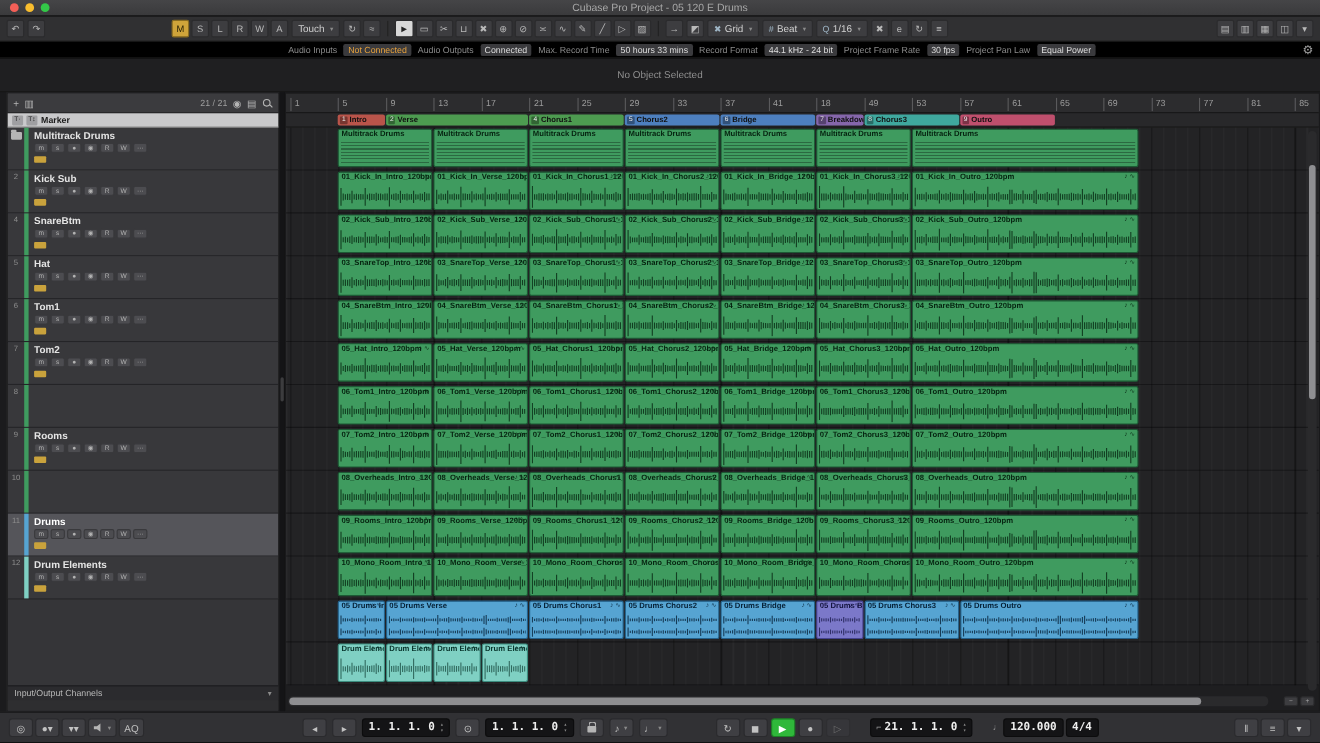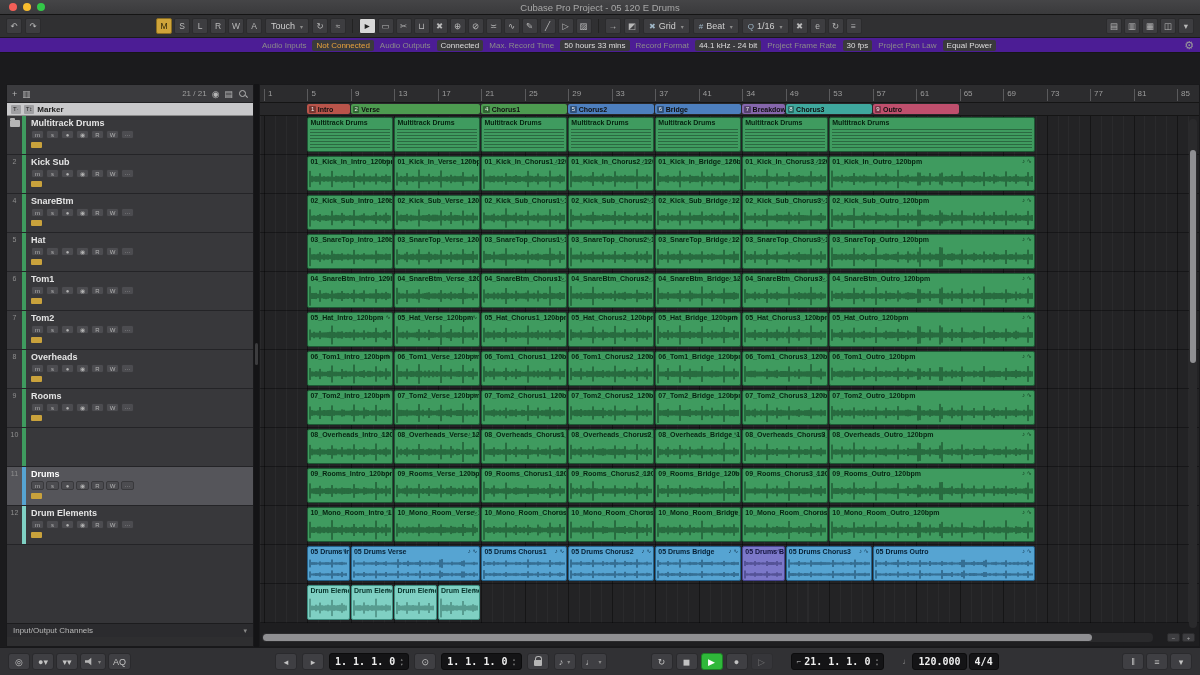--- a/index.html
+++ b/index.html
@@ -18,21 +18,21 @@
 .tbtn.amber{background:#cfa43a;border-color:#8a6d20;color:#2b2305}
 .tbtn.sel{background:#d8d8d8;color:#222}
 .caret{font-size:6px;color:#8b8b8b;margin-left:2px}
 .drop{display:inline-flex;align-items:center;height:16px;background:#3d3d40;border:1px solid #2b2b2d;border-radius:2px;padding:0 5px;font-size:9px;color:#cfcfcf;gap:3px}
 .drop .dicon{font-size:8px;color:#9fb6c6}
 .vsep{width:1px;height:14px;background:#222;margin:0 3px}
 .grp{display:inline-flex;align-items:center;gap:2px}
 #automation-buttons{margin-left:112px}
 .sp{flex:1}
 
-.statusbar{height:15px;background:#4c1d95;display:flex;align-items:center;font-size:8px;padding-left:262px;gap:6px;border-bottom:1px solid #161616;position:relative}
+.statusbar{height:15px;background:#000000;display:flex;align-items:center;font-size:8px;padding-left:262px;gap:6px;border-bottom:1px solid #161616;position:relative}
 .s-label{color:#8b8b8b;white-space:nowrap}
 .s-value{color:#dedede;background:#3a3a3d;border-radius:2px;padding:1px 4px;white-space:nowrap}
 .s-value.alert{color:#e8a23c}
 .gear{position:absolute;right:6px;top:1px;font-size:11px;color:#9a9a9a}
 
 .infoline{height:31px;display:flex;align-items:center;justify-content:center;font-size:9px;color:#8f8f8f;background:#1f1f21;border-bottom:1px solid #141414}
 
 .main{position:absolute;top:84px;left:0;right:0;bottom:28px;display:flex;padding-left:6px;background:#1b1b1d}
 .left-panel{width:248px;background:#353538;display:flex;flex-direction:column;border:1px solid #19191b}
 .panel-header{height:18px;display:flex;align-items:center;gap:5px;padding:0 5px;background:#3b3b3e;border-bottom:1px solid #232325;font-size:9px;color:#b5b5b5}
@@ -193,20 +193,23 @@
         <span class="s-label">Record Format</span>
         <span class="s-value">44.1 kHz - 24 bit</span>
         <span class="s-label">Project Frame Rate</span>
         <span class="s-value">30 fps</span>
         <span class="s-label">Project Pan Law</span>
         <span class="s-value">Equal Power</span>
       </span>
     <span class="gear">⚙</span>
   </div>
 
+  <div class="infoline">
+    <span>No Object Selected</span>
+  </div>
 
   <div class="main">
 
     <div class="left-panel">
       <div class="panel-header">
         <span class="phicon">+</span>
         <span class="phicon">▥</span>
         <span class="pcounter">21 / 21</span>
         <span class="phicon">◉</span>
         <span class="phicon">▤</span>
@@ -318,33 +321,20 @@
                 <span class="pb">R</span>
                 <span class="pb">W</span>
                 <span class="pb">···</span>
               </div>
               <div class="amber-chip"></div>
             </div>
           </div>
           <div class="prow">
             <div class="pcol">8</div>
             <div class="pstrip" style="background: rgb(63, 155, 95);"></div>
-            <div class="pbody">
-              <div class="pname">Overheads</div>
-              <div class="pbtns">
-                <span class="pb">m</span>
-                <span class="pb">s</span>
-                <span class="pb">●</span>
-                <span class="pb">◉</span>
-                <span class="pb">R</span>
-                <span class="pb">W</span>
-                <span class="pb">···</span>
-              </div>
-              <div class="amber-chip"></div>
-            </div>
           </div>
           <div class="prow">
             <div class="pcol">9</div>
             <div class="pstrip" style="background: rgb(63, 155, 95);"></div>
             <div class="pbody">
               <div class="pname">Rooms</div>
               <div class="pbtns">
                 <span class="pb">m</span>
                 <span class="pb">s</span>
                 <span class="pb">●</span>
@@ -410,21 +400,21 @@
           <span class="rbar" style="left: 47.48px;">5</span>
           <span class="rbar" style="left: 90.96px;">9</span>
           <span class="rbar" style="left: 134.44px;">13</span>
           <span class="rbar" style="left: 177.92px;">17</span>
           <span class="rbar" style="left: 221.4px;">21</span>
           <span class="rbar" style="left: 264.88px;">25</span>
           <span class="rbar" style="left: 308.36px;">29</span>
           <span class="rbar" style="left: 351.84px;">33</span>
           <span class="rbar" style="left: 395.32px;">37</span>
           <span class="rbar" style="left: 438.8px;">41</span>
-          <span class="rbar" style="left: 482.28px;">34</span>
+          <span class="rbar" style="left: 482.28px;">18</span>
           <span class="rbar" style="left: 525.76px;">49</span>
           <span class="rbar" style="left: 569.24px;">53</span>
           <span class="rbar" style="left: 612.72px;">57</span>
           <span class="rbar" style="left: 656.2px;">61</span>
           <span class="rbar" style="left: 699.68px;">65</span>
           <span class="rbar" style="left: 743.16px;">69</span>
           <span class="rbar" style="left: 786.64px;">73</span>
           <span class="rbar" style="left: 830.12px;">77</span>
           <span class="rbar" style="left: 873.6px;">81</span>
           <span class="rbar" style="left: 917.08px;">85</span>

